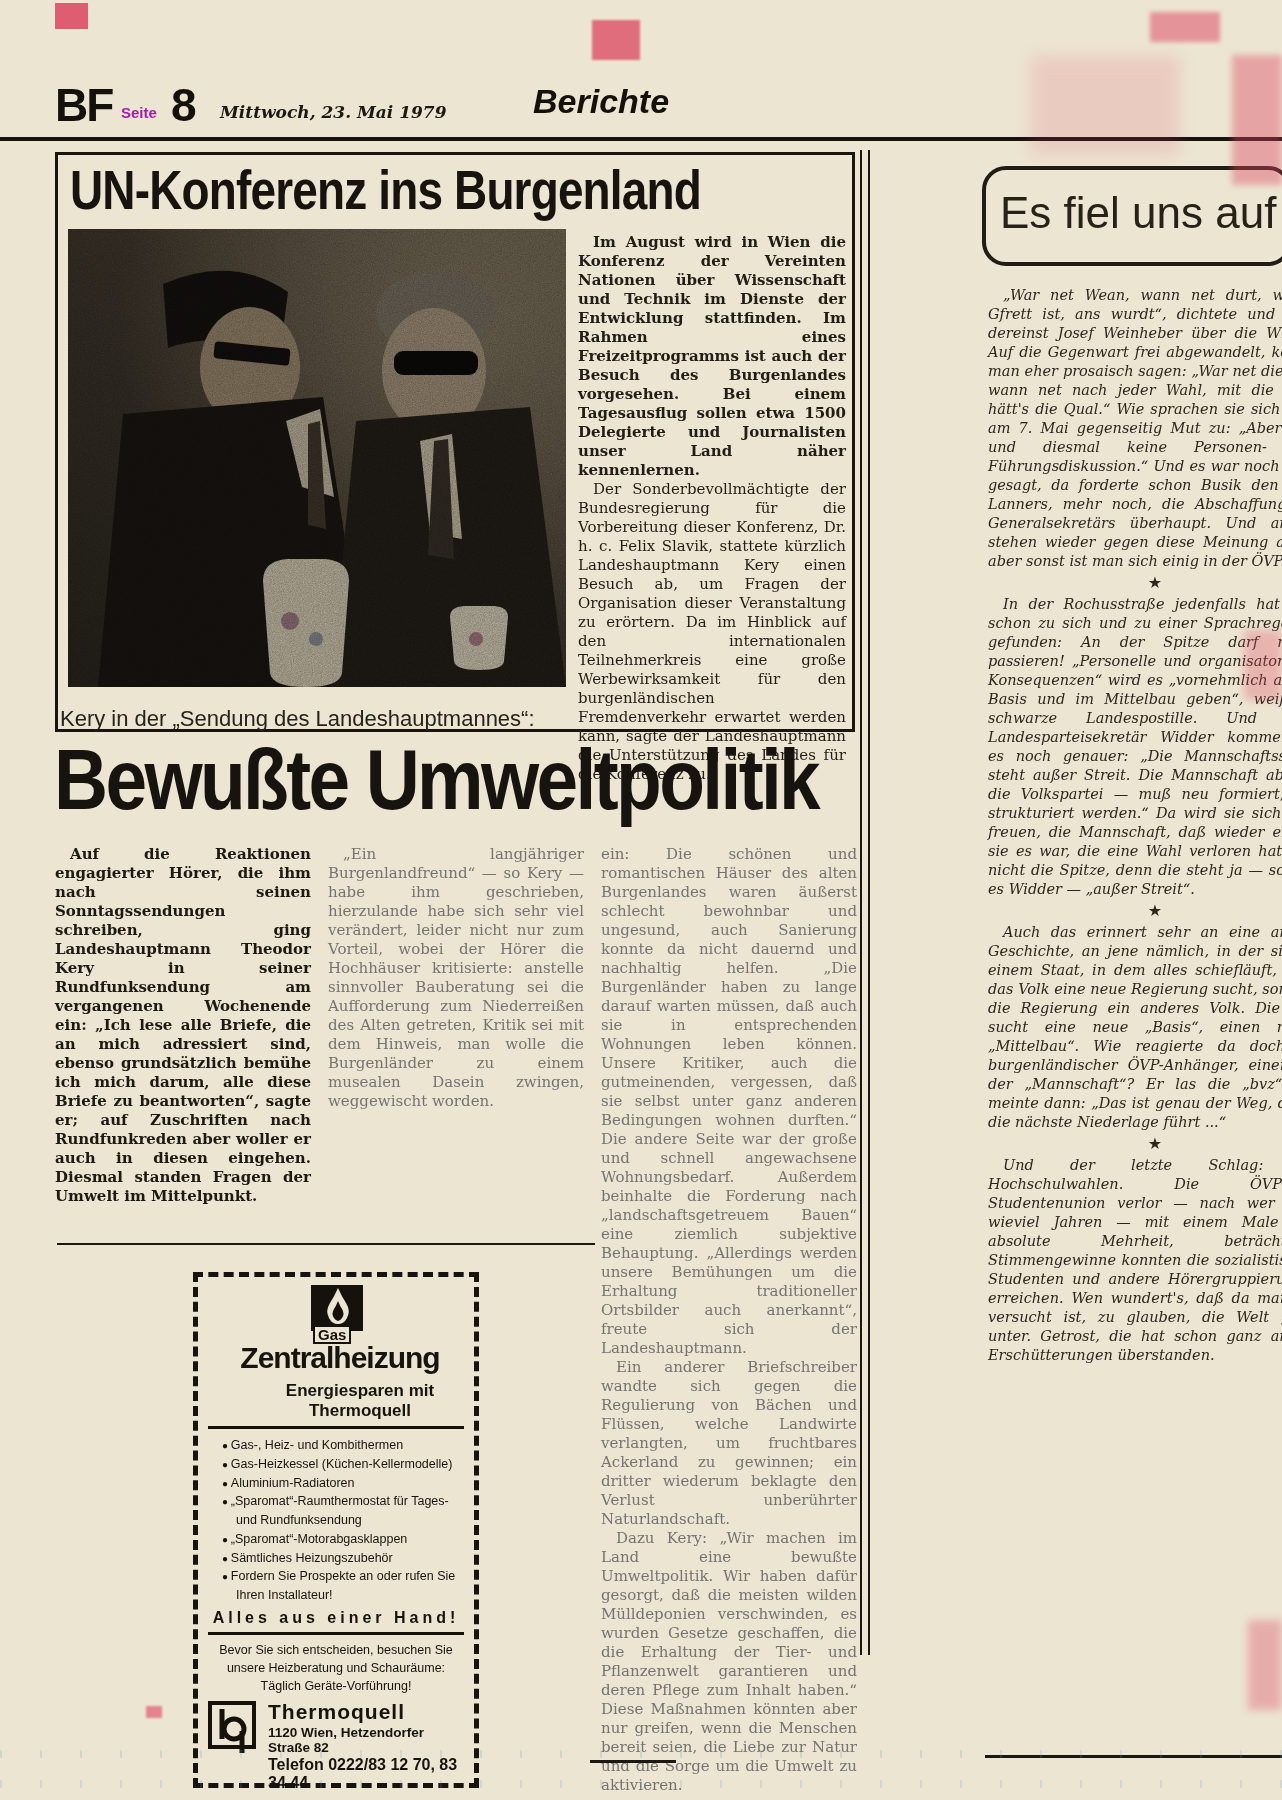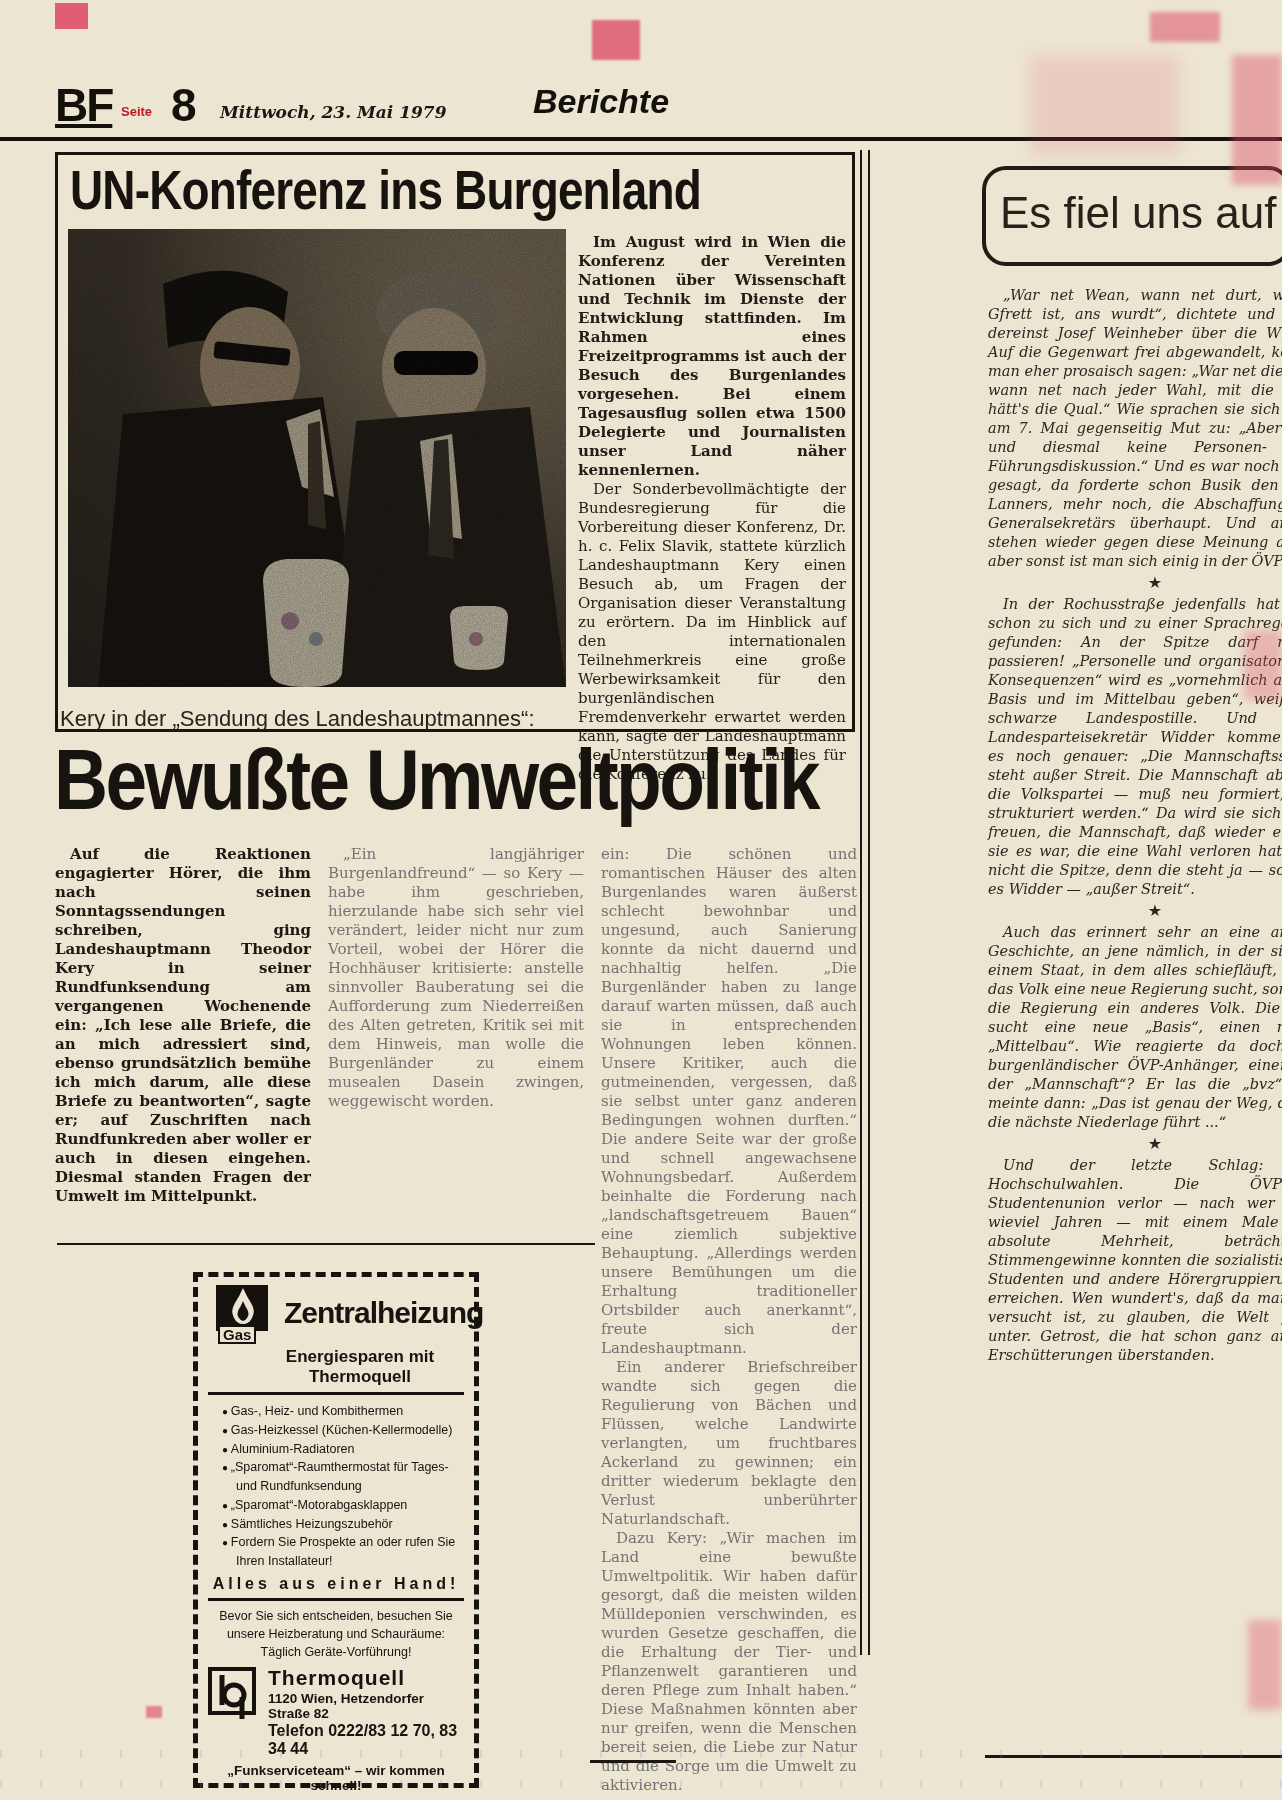--- a/index.html
+++ b/index.html
@@ -1,23 +1,23 @@
 <!DOCTYPE html>
 <html><head>
 <meta charset="utf-8">
 <style>
   html,body{margin:0;padding:0;background:#d8d0bd;}
   .page{position:relative;width:1282px;height:1800px;background:#ece5d1;overflow:hidden;
         font-family:"DejaVu Serif",serif;color:#26221c;}
   
   .masthead{position:absolute;left:55px;top:80px;width:800px;height:56px;}
   .mh-logo{position:absolute;left:0;top:2px;font-family:"Liberation Sans",sans-serif;
-           font-weight:900;font-size:46px;line-height:1;letter-spacing:-2px;color:#14110d;text-decoration:underline;}
+           font-weight:900;font-size:46px;line-height:1;letter-spacing:-2px;color:#14110d;}
   .mh-seite{position:absolute;left:66px;top:24px;font-family:"Liberation Sans",sans-serif;
-            font-weight:700;font-size:13px;color:#b91c1c;}
+            font-weight:700;font-size:15px;color:#a21caf;}
   .mh-num{position:absolute;left:116px;top:2px;font-family:"Liberation Sans",sans-serif;
           font-weight:900;font-size:46px;line-height:1;color:#14110d;}
   .mh-date{position:absolute;left:165px;top:22px;font-style:italic;font-weight:700;
            font-size:17px;color:#1c1914;}
   .mh-section{position:absolute;left:478px;top:2px;font-family:"Liberation Sans",sans-serif;
               font-style:italic;font-weight:700;font-size:34px;color:#14110d;}
   .mh-rule{position:absolute;left:0;top:137px;width:1282px;height:4px;background:#15130f;}
   
   .un-box{position:absolute;left:55px;top:152px;width:800px;height:580px;
           border:3px solid #181510;box-sizing:border-box;}
@@ -44,21 +44,21 @@
   .col p{margin:0;}
   .col1{left:55px;font-weight:700;color:#1d1913;}
   .col2{left:328px;}
   .col3{left:601px;}
   .rule-cols{position:absolute;left:57px;top:1243px;width:538px;height:2px;background:#1b1813;}
   .rule-col3end{position:absolute;left:590px;top:1760px;width:86px;height:3px;background:#1b1813;}
   
   .ad{position:absolute;left:193px;top:1272px;width:286px;height:516px;
       border:5px dashed #16140f;box-sizing:border-box;padding:8px 10px 6px 10px;
       font-family:"Liberation Sans",sans-serif;color:#17140f;}
-  .ad-header{display:flex;align-items:center;gap:10px;margin-left:8px;}
+  .ad-header{display:flex;align-items:center;gap:0;margin-left:8px;flex-direction:column;}
   .ad-gaslogo{position:relative;width:58px;height:56px;flex:0 0 auto;}
   .ad-gaslogo .sq{position:absolute;left:0;top:0;width:52px;height:46px;background:#15120d;}
   .ad-gaslogo .flame{position:absolute;left:14px;top:2px;}
   .ad-gastab{position:absolute;left:2px;top:40px;padding:0 3px;background:#ece5d1;
              border:2px solid #15120d;font-weight:700;font-size:15px;line-height:15px;color:#15120d;}
   .ad-title{font-weight:900;font-size:30px;letter-spacing:-1px;}
   .ad-sub1{margin-top:6px;text-align:center;font-weight:700;font-size:15.5px;line-height:1.2;}
   .ad-sub2{margin-top:6px;text-align:center;font-weight:700;font-size:17px;margin-left:48px;}
   .ad-rule{margin-top:5px;height:3px;background:#15120d;}
   .ad-list{list-style:none;margin:7px 0 0 0;padding:0 0 0 14px;font-size:12.5px;line-height:1.5;}

